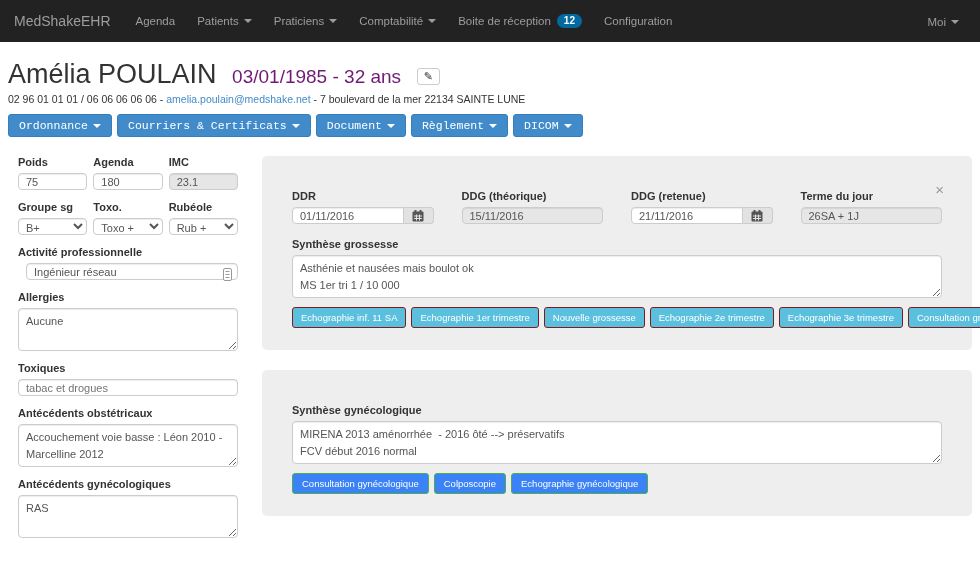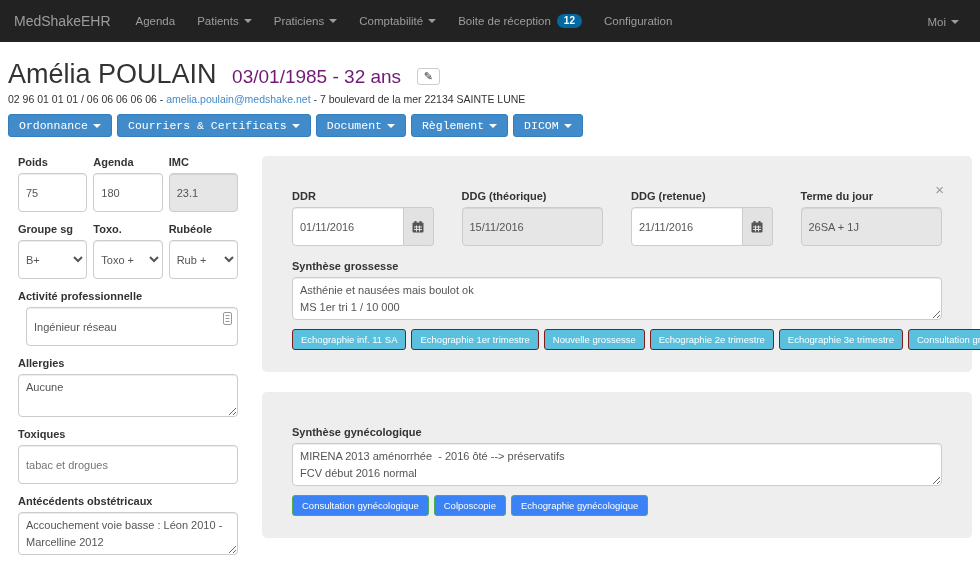--- a/index.html
+++ b/index.html
@@ -32,21 +32,21 @@
   .btn-primary { background:#428bca; border:1px solid #357ebd; color:#fff; font-size:11.5px;
     padding:4px 10px; border-radius:3px; display:inline-flex; align-items:center; }
 
   
   .columns { display:flex; margin-top:19px; align-items:flex-start; }
   .left-form { width:240px; flex-shrink:0; padding:0 10px; }
   label { display:block; font-weight:bold; font-size:11px; color:#333; margin:11px 0 5px; }
   .row3 { display:grid; grid-template-columns:1fr 1fr 1fr; column-gap:6px; }
   .row3 label { margin-top:11px; }
   .left-form > .row3:first-child label { margin-top:0; }
-  .form-control { display:block; width:100%; height:39px; border:1px solid #ccc; border-radius:4px;
+  .form-control { display:block; width:100%; height:17px; border:1px solid #ccc; border-radius:4px;
     padding:2px 7px; font-size:11px; font-family:inherit; color:#555; background:#fff;
     box-shadow:inset 0 1px 1px rgba(0,0,0,.075); }
   .form-control:disabled { background:#e6e6e6; }
   select.form-control { padding:2px 3px; }
   textarea.form-control { height:auto; resize:both; padding:4px 7px; line-height:1.5; }
   .rel { position:relative;margin-left:8px; }
   .datalist-icon { position:absolute; right:6px; top:5px; }
 
   
   .right-panels { flex:1; margin-left:14px; min-width:0; }

